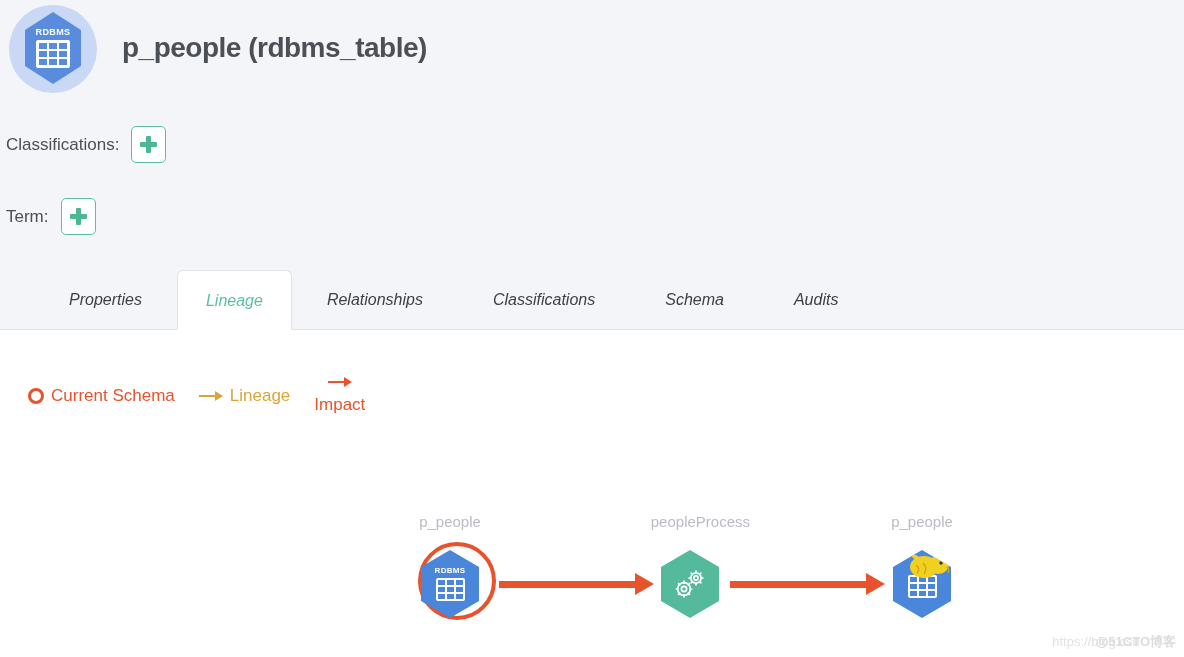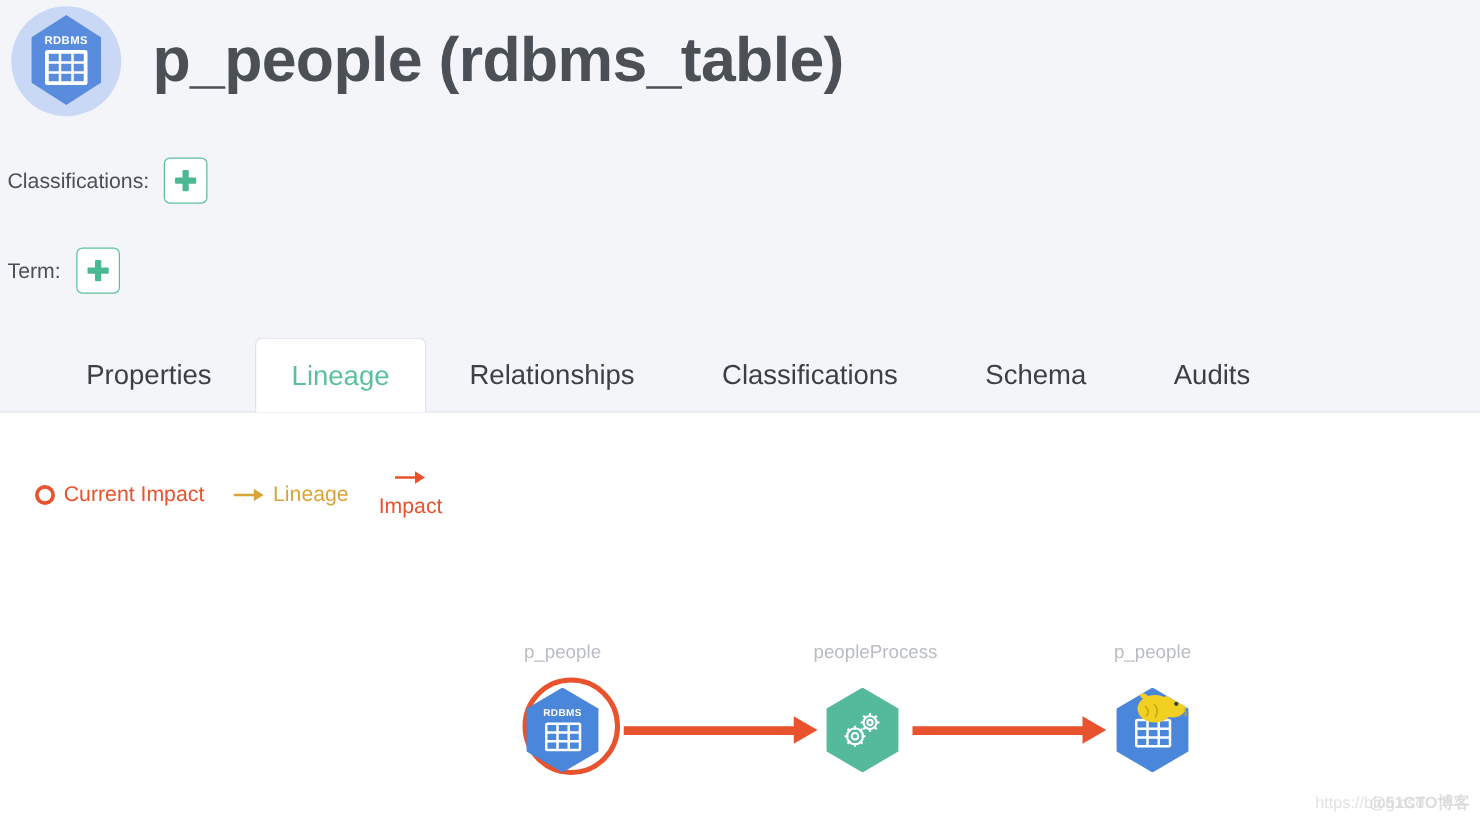--- a/index.html
+++ b/index.html
@@ -87,21 +87,21 @@
     padding: 3px;
     background: #ffffff;
     border-radius: 2px;
   }
   .grid-icon span {
     background: #5a8cdd;
     display: block;
   }
 
   .entity-title {
-    font-size: 50px;
+    font-size: 28px;
     font-weight: bold;
     color: #4b4f56;
     letter-spacing: -0.5px;
     white-space: nowrap;
     margin-left: 4px;
   }
 
   
   .meta-row {
     position: absolute;
@@ -150,30 +150,31 @@
     top: 268px;
     width: 1184px;
     height: 62px;
     display: flex;
     align-items: flex-end;
     padding-left: 34px;
     box-sizing: border-box;
     border-bottom: 1px solid #dfe2ea;
   }
   .tab {
-    font-size: 22px;
+    font-size: 16px;
     color: #3c3f45;
     padding: 0 34px;
     height: 60px;
     line-height: 60px;
     white-space: nowrap;
     cursor: pointer;
     box-sizing: border-box;
     border: 1px solid transparent;
     border-bottom: none;
+    font-style: italic;
   }
   .tab.active {
     background: #ffffff;
     color: #5cbf9e;
     border: 1px solid #dfe2ea;
     border-bottom: 1px solid #ffffff;
     border-radius: 6px 6px 0 0;
     margin-bottom: -1px;
     padding: 0 28px;
   }
@@ -383,21 +384,21 @@
     <div class="tab">Relationships</div>
     <div class="tab">Classifications</div>
     <div class="tab">Schema</div>
     <div class="tab">Audits</div>
   </div>
 
   <div class="legend">
 
     <div class="legend-item" style="color:#e8522c;">
       <span class="legend-circle"></span>
-      <span>Current Impact</span>
+      <span>Current Schema</span>
     </div>
 
     <div class="legend-item" style="color:#dba43a;">
       <span class="legend-arrow">
         <span class="shaft" style="background:#dba43a;"></span>
         <span class="head" style="border-left-color:#dba43a;"></span>
       </span>
       <span>Lineage</span>
     </div>
 

